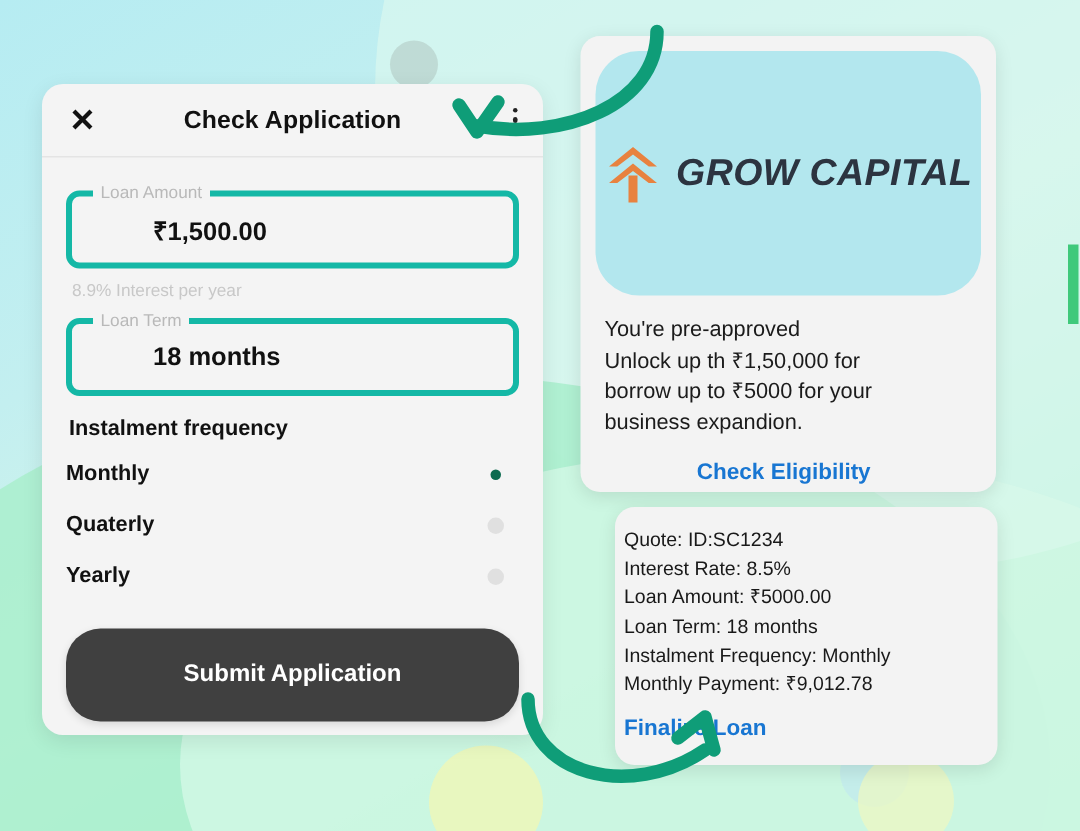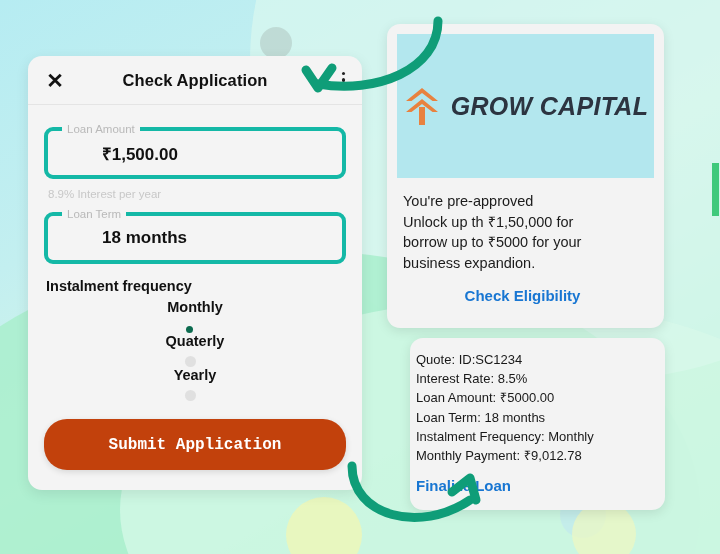--- a/index.html
+++ b/index.html
@@ -194,21 +194,20 @@
     font-size: 14.5px;
     font-weight: bold;
     color: #111;
   }
   .radio-row {
     display: flex;
     align-items: center;
     justify-content: space-between;
     height: 34px;
     cursor: pointer;
-    flex-direction: column;
   }
   .radio-label {
     font-size: 14.5px;
     font-weight: bold;
     color: #111;
   }
   .radio-dot {
     width: 11px;
     height: 11px;
     border-radius: 50%;
@@ -216,56 +215,57 @@
     margin-right: 10px;
   }
   .radio-row.selected .radio-dot {
     width: 7px;
     height: 7px;
     background: #0c6b4f;
     margin-right: 12px;
   }
   .submit-btn {
     margin: 18px 0 0 0;
-    height: 51px;
+    height: 62px;
     border-radius: 23px;
-    background: #c2410c;
+    background: #404040;
     color: #fff;
     font-size: 16px;
     font-weight: bold;
     display: flex;
     align-items: center;
     justify-content: center;
     border: none;
     width: 100%;
     box-shadow: 0 2px 6px rgba(0,0,0,.12);
     cursor: pointer;
-    font-family: Liberation Mono, monospace;
+    font-family: Liberation Sans, sans-serif;
   }
   
   .promo-card {
     position: absolute;
     left: 387px;
     top: 24px;
     width: 277px;
     height: 304px;
     background: #f3f3f3;
     border-radius: 13px;
     box-shadow: 0 3px 12px rgba(0,0,0,.1);
     overflow: hidden;
     padding: 10px;
     box-sizing: border-box;
   }
   .promo-banner {
-    height: 144px;
+    height: 163px;
     background: #b3e7ee;
     display: flex;
     align-items: center;
     justify-content: center;
     gap: 10px;
+    border-radius: 29px;
   }
   .logo-mark {
     width: 38px;
     height: 42px;
     position: relative;
   }
   .brand-name {
     font-size: 25px;
     font-weight: bold;
     font-style: italic;

